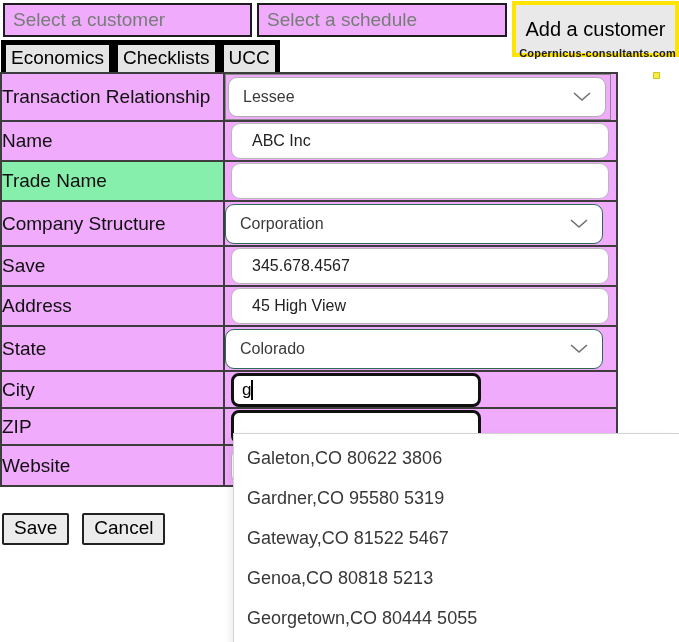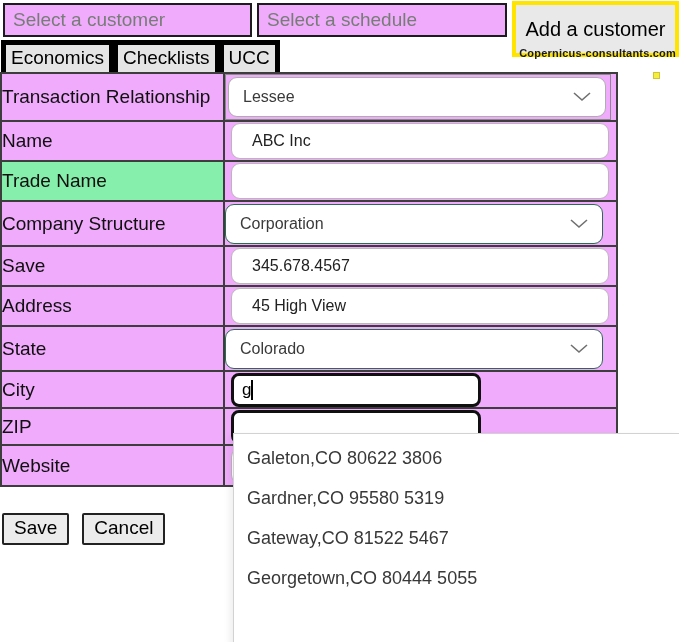--- a/index.html
+++ b/index.html
@@ -199,20 +199,21 @@
       <input class="txt" value="" style="">
     </td>
   </tr>
 </tbody>
   </table>
 
 <div class="ac">
   <div class="ac-item">Galeton,CO 80622 3806</div>
   <div class="ac-item">Gardner,CO 95580 5319</div>
   <div class="ac-item">Gateway,CO 81522 5467</div>
+  <div class="ac-item">Genoa,CO 80818 5213</div>
   <div class="ac-item">Georgetown,CO 80444 5055</div>
 </div>
 
 <div class="actions">
   <button class="btn">Save</button>
   <button class="btn">Cancel</button>
 </div>
 
 <div class="ydot"></div>
 

